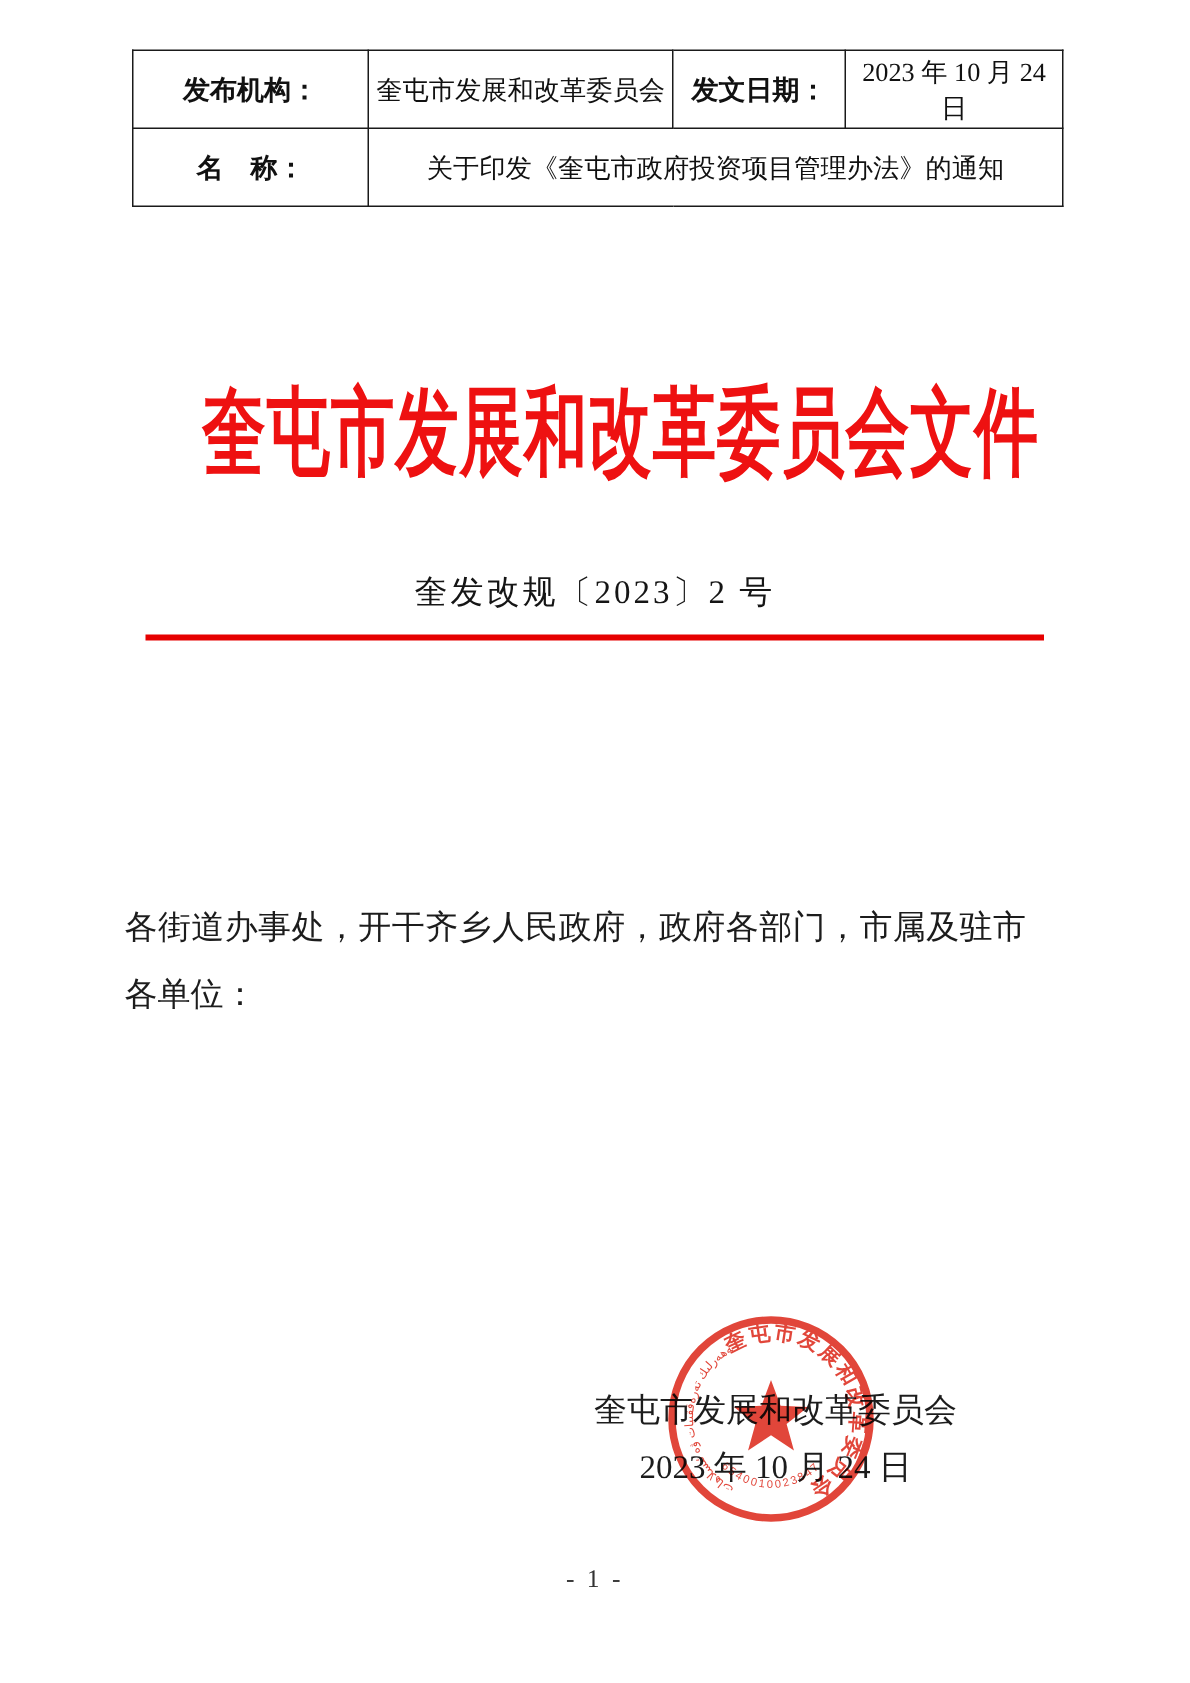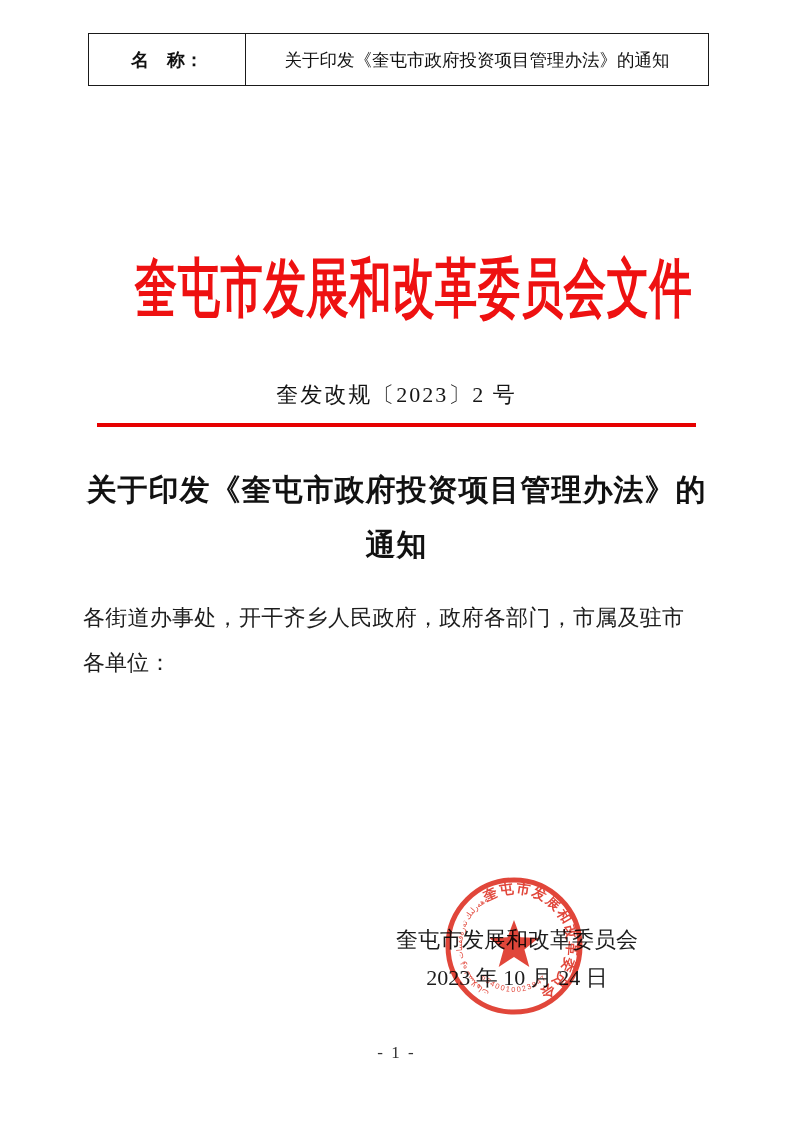--- a/index.html
+++ b/index.html
@@ -54,36 +54,38 @@
 
   <table class="meta">
     <colgroup>
       <col style="width:157px">
         <col style="width:203px">
         <col style="width:115px">
         <col style="width:145px">
     </colgroup>
     <tbody>
       <tr>
+        <td class="lbl">发布机构：</td>
+        <td class="val">奎屯市发展和改革委员会</td>
+        <td class="lbl">发文日期：</td>
+        <td class="val">2023 年 10 月 24 日</td>
+      </tr>
+      <tr>
         <td class="lbl">名　称：</td>
         <td class="val" colspan="3">关于印发《奎屯市政府投资项目管理办法》的通知</td>
       </tr>
     </tbody>
   </table>
 
   <div class="red-title">奎屯市发展和改革委员会文件</div>
 
   <div class="doc-no">奎发改规〔2023〕2 号</div>
 
   <div class="red-rule"></div>
 
-  <div class="doc-title">
-    <div>关于印发《奎屯市政府投资项目管理办法》的</div>
-    <div>通知</div>
-  </div>
 
   <div class="body-text">
     <p class="salutation">各街道办事处，开干齐乡人民政府，政府各部门，市属及驻市各单位：</p>
   </div>
 
   <div class="sig">
     <div>奎屯市发展和改革委员会</div>
     <div>2023 年 10 月 24 日</div>
   </div>
 

